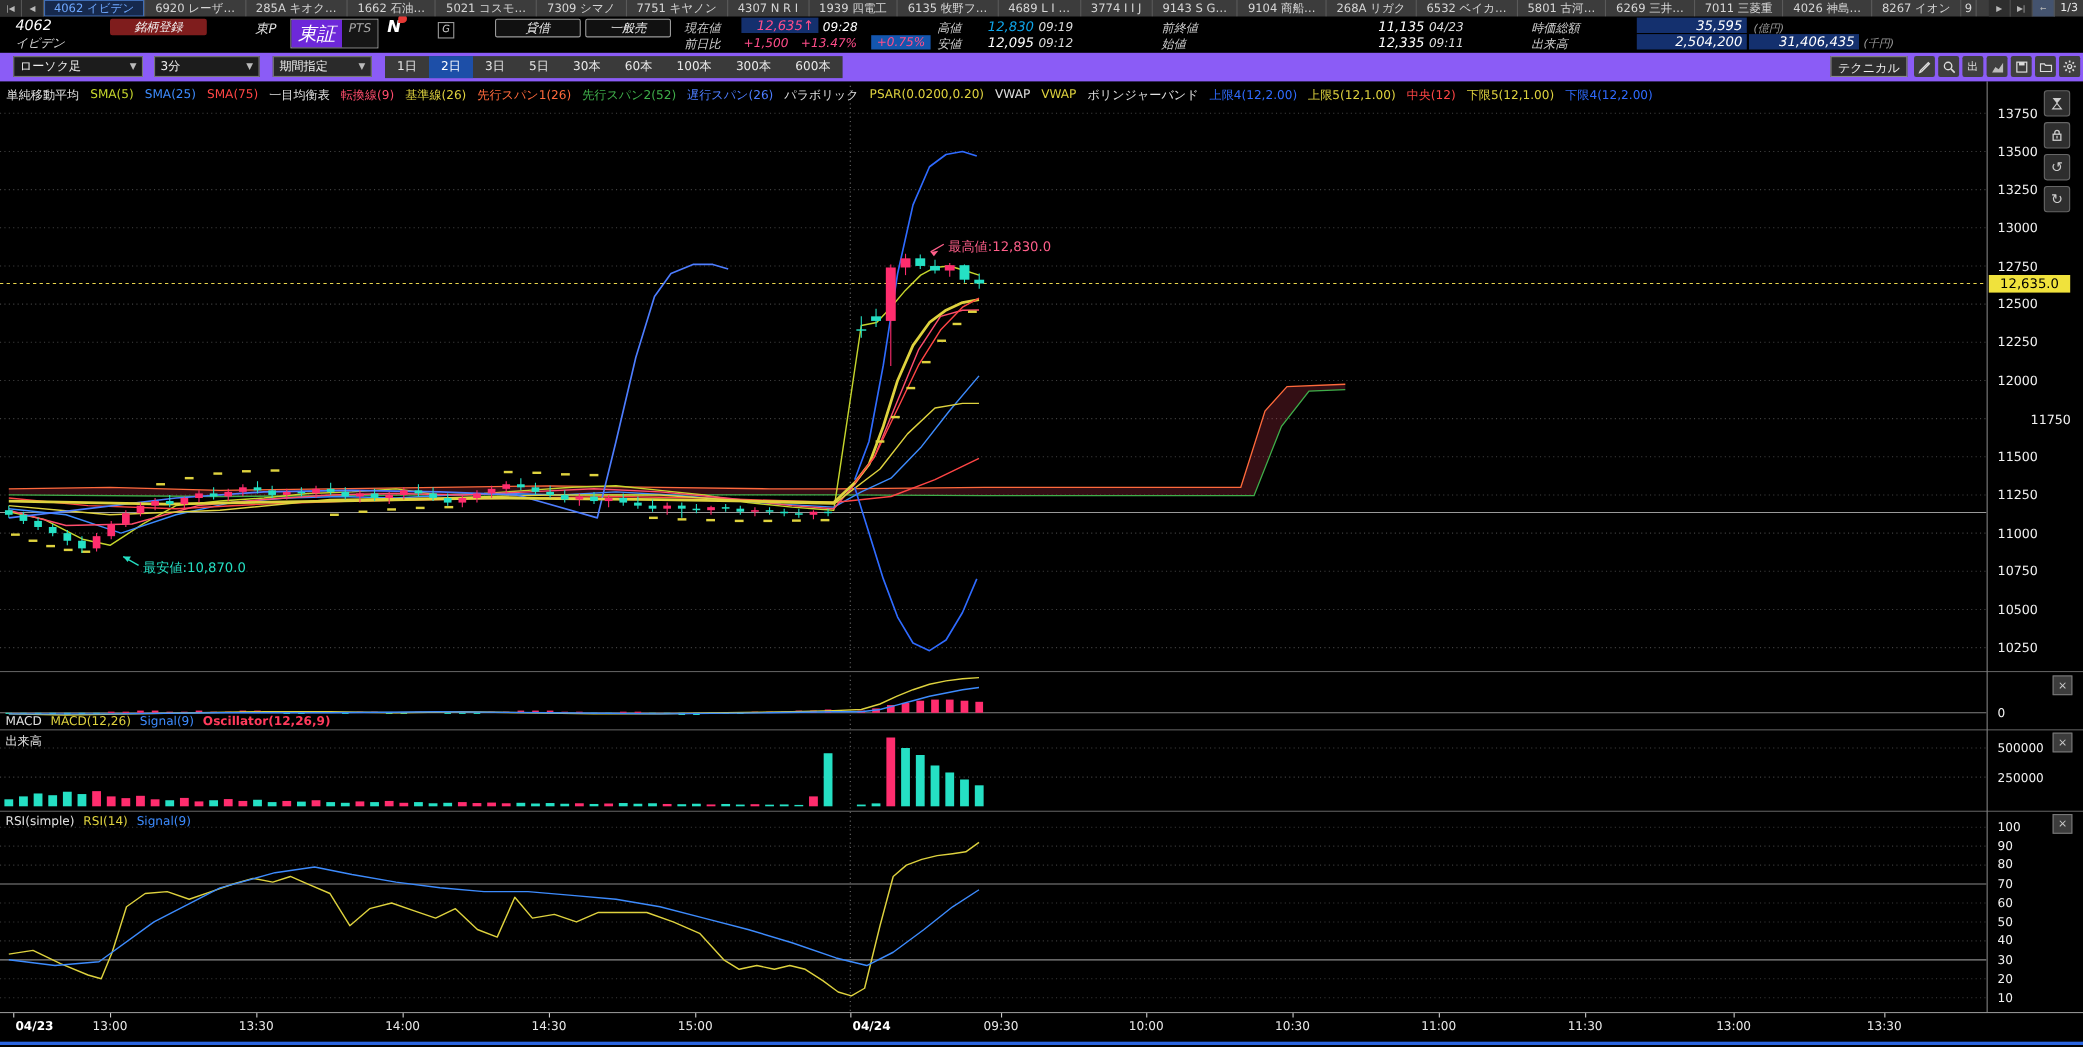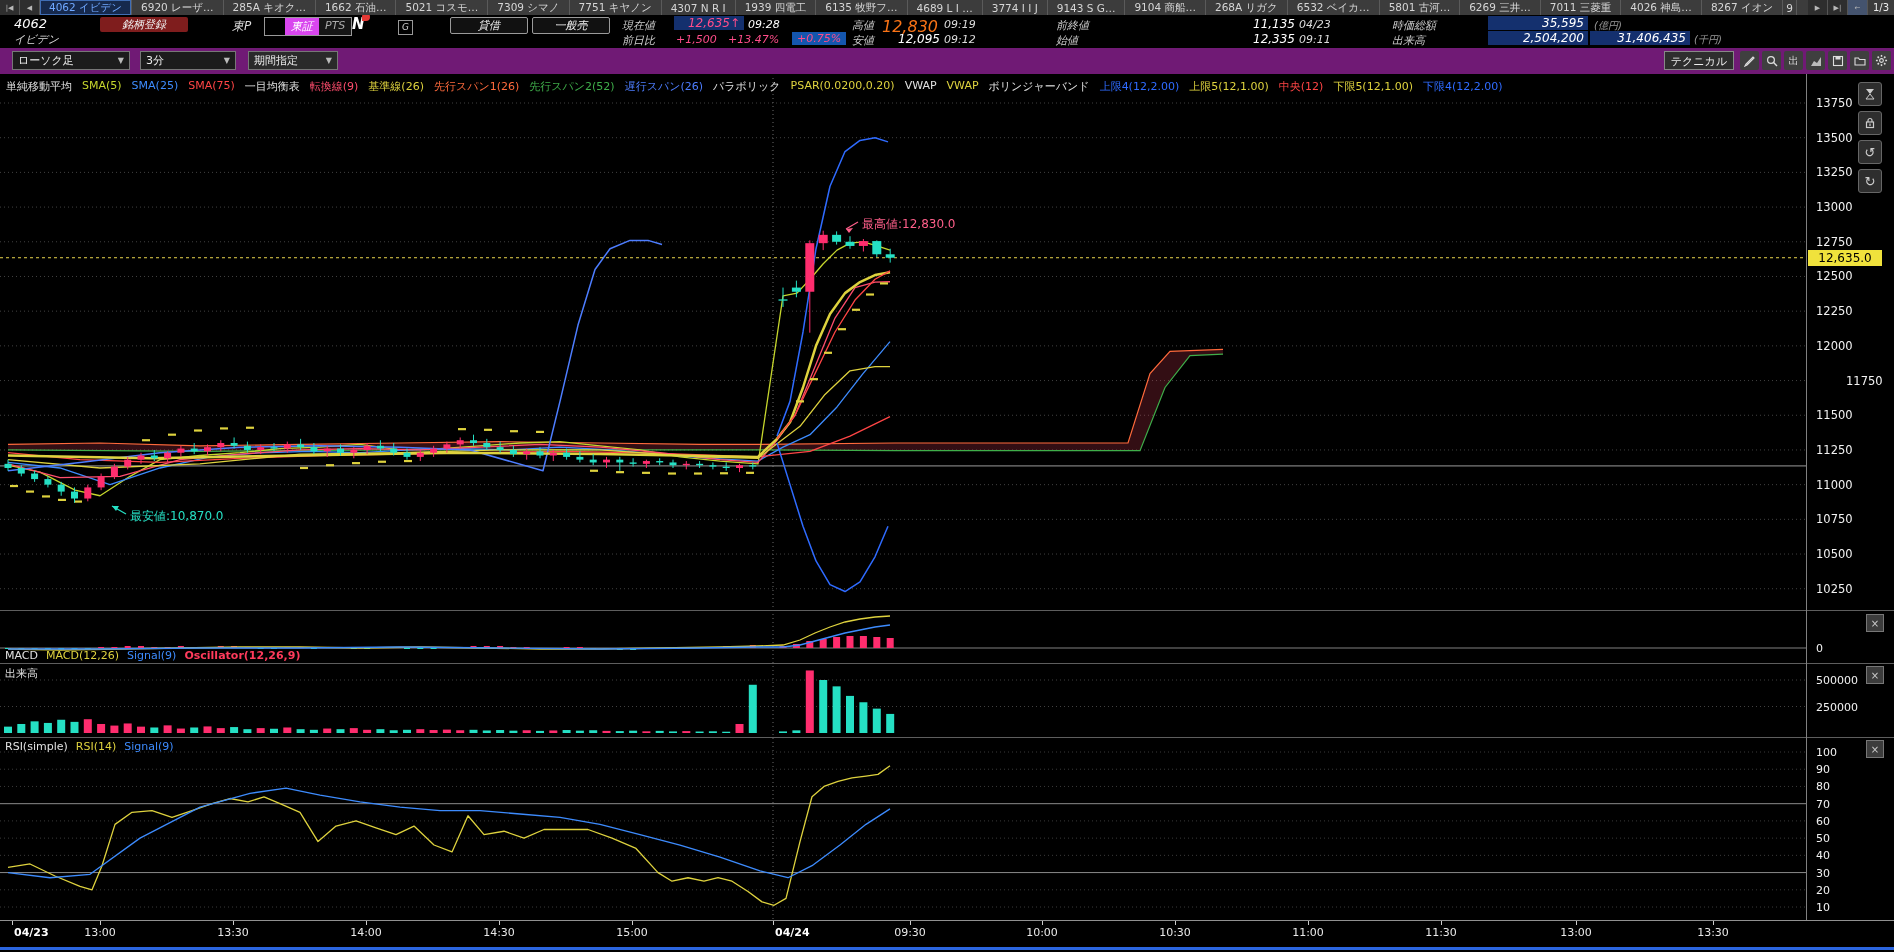--- a/index.html
+++ b/index.html
@@ -19,25 +19,25 @@
   .pageind{flex:0 0 auto;display:flex;align-items:center;padding:0 5px;color:#eee;font-size:10px;}
   
   .infobar{position:absolute;left:0;top:15px;width:1894px;height:33px;background:#000;z-index:29;font-size:11px;}
   .lbl{color:#cfcfcf;}
   .btn{background:#111;border:1px solid #9a9a9a;color:#eee;text-align:center;border-radius:2px;}
   .graybtn{background:#7f1d1d;border:none;color:#f0f0f0;text-align:center;border-radius:2px;}
   .vbox{background:#14306e;color:#fff;text-align:right;font-size:12px;padding:0 4px;}
   .pink{color:#ff4d8a;}
   .unit{color:#9a9a9a;font-size:10px;}
   .toggle{display:flex;border:1px solid #999;}
-  .tg-on{background:#d946ef;color:#fff;padding:1px 6px;font-size:11px;margin-left:20px;}
+  .tg-on{background:#6d28d9;color:#fff;padding:1px 6px;font-size:17px;}
   .tg-off{background:#161616;color:#aaa;padding:1px 6px;font-size:11px;}
   .npin{position:absolute;width:8px;height:8px;border-radius:50% 50% 50% 0;background:#e53935;right:-5px;top:-2px;}
   
-  .toolbar{position:absolute;left:0;top:48px;width:1894px;height:26px;background:#701a75;z-index:29;}
+  .toolbar{position:absolute;left:0;top:48px;width:1894px;height:26px;background:#8b5cf6;z-index:29;}
   .sel{position:absolute;top:3px;height:19px;background:#1c1c1c;border:1px solid #777;color:#eee;
        font-size:11px;display:flex;align-items:center;justify-content:space-between;padding:0 5px;box-sizing:border-box;}
   .sel .car{color:#bbb;font-size:8px;margin-left:6px;}
   .rangestrip{position:absolute;left:350px;top:3px;height:20px;background:#3a3a3a;display:flex;}
   .rbtn{padding:0 11px;line-height:20px;font-size:11px;color:#e8e8e8;}
   .rbtn.active{background:#1d4fa8;color:#fff;}
   .techbtn{position:absolute;left:1664px;top:3px;width:70px;height:19px;line-height:19px;text-align:center;
            background:#2e2e2e;border:1px solid #888;color:#eee;font-size:11px;box-sizing:border-box;}
   .icbtn{position:absolute;top:3px;width:19px;height:19px;background:#3f3f3f;border-radius:2px;
          display:flex;align-items:center;justify-content:center;color:#ddd;font-size:11px;}
@@ -468,21 +468,21 @@
 
   <span class="abs lbl" style="left:622px;top:3px">現在値</span>
   <span class="abs vbox" style="left:674px;top:1px;width:62px"><span class="pink">12,635</span><span class="pink">↑</span></span>
   <span class="abs" style="left:748px;top:3px;color:#fff">09:28</span>
   <span class="abs lbl" style="left:622px;top:18px">前日比</span>
   <span class="abs pink" style="left:676px;top:18px">+1,500</span>
   <span class="abs pink" style="left:728px;top:18px">+13.47%</span>
   <span class="abs" style="left:792px;top:17px;background:#1456ae;padding:0 5px"><span class="pink">+0.75%</span></span>
 
   <span class="abs lbl" style="left:852px;top:3px">高値</span>
-  <span class="abs" style="left:880px;top:2px;width:60px;text-align:center;font-size:16px;color:#f97316">12,830</span>
+  <span class="abs" style="left:880px;top:2px;width:60px;text-align:right;font-size:12px;color:#0ea5e9">12,830</span>
   <span class="abs" style="left:944px;top:3px">09:19</span>
   <span class="abs lbl" style="left:852px;top:18px">安値</span>
   <span class="abs" style="left:880px;top:17px;width:60px;text-align:right;font-size:12px;color:#fff">12,095</span>
   <span class="abs" style="left:944px;top:18px">09:12</span>
 
   <span class="abs lbl" style="left:1056px;top:3px">前終値</span>
   <span class="abs" style="left:1230px;top:2px;width:65px;text-align:right;font-size:12px;color:#fff">11,135</span>
   <span class="abs" style="left:1299px;top:3px">04/23</span>
   <span class="abs lbl" style="left:1056px;top:18px">始値</span>
   <span class="abs" style="left:1230px;top:17px;width:65px;text-align:right;font-size:12px;color:#fff">12,335</span>
@@ -503,20 +503,31 @@
       <span class="car">▼</span>
   </div>
   <div class="sel" style="left:140px;width:96px">
     <span>3分</span>
       <span class="car">▼</span>
   </div>
   <div class="sel" style="left:248px;width:90px;background:#2a2a2a">
     <span>期間指定</span>
       <span class="car">▼</span>
   </div>
+  <div class="rangestrip" id="ranges">
+      <div class="rbtn">1日</div>
+      <div class="rbtn active">2日</div>
+      <div class="rbtn">3日</div>
+      <div class="rbtn">5日</div>
+      <div class="rbtn">30本</div>
+      <div class="rbtn">60本</div>
+      <div class="rbtn">100本</div>
+      <div class="rbtn">300本</div>
+      <div class="rbtn">600本</div>
+    </div>
   <div class="techbtn">テクニカル</div>
   <div class="icbtn" style="left:1740px">
     <svg width="12" height="12" viewBox="0 0 12 12">
         <path d="M1 11 L3 10 L10 3 L9 2 L2 9 Z" fill="none" stroke="#ddd" stroke-width="1.2"></path>
       </svg>
   </div>
   <div class="icbtn" style="left:1762px">
     <svg width="12" height="12" viewBox="0 0 12 12">
         <circle cx="5" cy="5" r="3.4" fill="none" stroke="#ddd" stroke-width="1.2"></circle>
         <line x1="7.6" y1="7.6" x2="11" y2="11" stroke="#ddd" stroke-width="1.4"></line>

